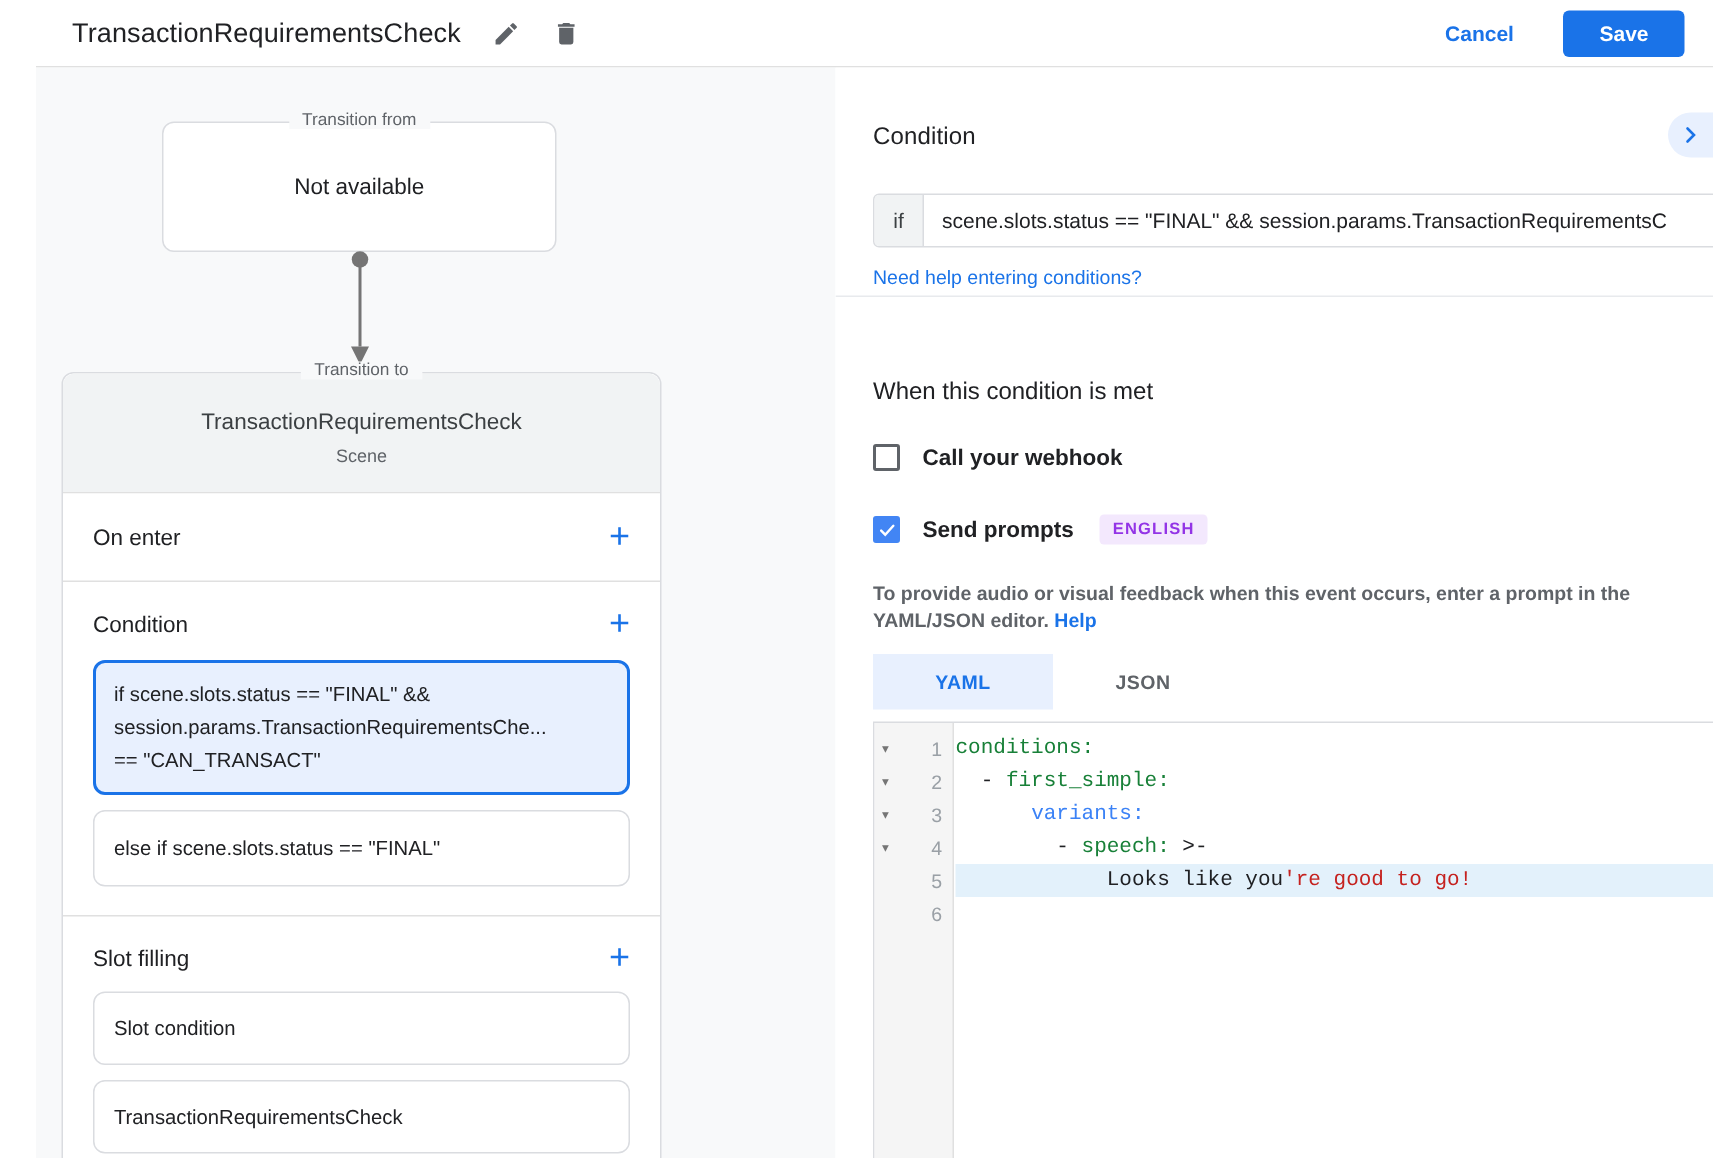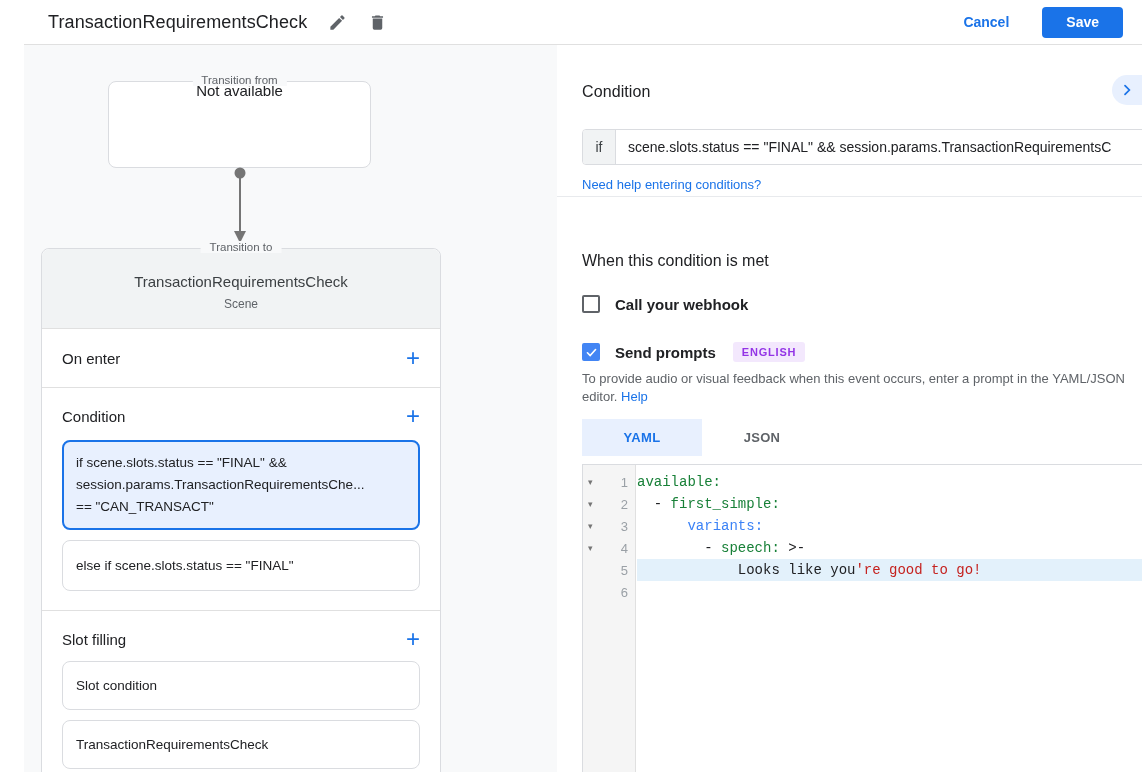--- a/index.html
+++ b/index.html
@@ -21,21 +21,21 @@
               border-radius:4px; height:31px; padding:0 24px; cursor:pointer; }
 
   
   .main { flex:1; display:flex; min-height:0; }
   .left-panel { width:533px; flex:0 0 533px; background:#f8f9fa; position:relative; overflow:hidden; }
   .right-panel { flex:1; background:#fff; position:relative; overflow:hidden; padding-left:25px; }
 
   
   .tfrom-box { position:absolute; left:84px; top:36px; width:263px; height:87px;
                background:#fff; border:1px solid #dadce0; border-radius:8px;
-               display:flex; justify-content:center; }
+               display:flex; align-items:center; justify-content:center; }
   .box-legend { position:absolute; top:-8px; left:50%; transform:translateX(-50%);
                 background:#f8f9fa; padding:0 9px; font-size:11.5px; color:#5f6368; white-space:nowrap; }
   .tfrom-value { font-size:15px; color:#202124; }
   .arrow-svg { position:absolute; left:209px; top:122px; }
 
   .tto-card { position:absolute; left:17px; top:203px; width:400px; height:560px;
               background:#fff; border:1px solid #dadce0; border-radius:8px 8px 0 0; }
   .tto-header { background:#f1f3f4; border-bottom:1px solid #e0e0e0; border-radius:8px 8px 0 0;
                 height:80px; text-align:center; padding-top:24px; }
   .tto-title { font-size:15px; color:#3c4043; }
@@ -74,21 +74,21 @@
 
   .wm-heading { font-size:16px; color:#202124; margin-top:55px; }
   .check-row { display:flex; align-items:center; margin-top:25px; }
   .check-row + .check-row { margin-top:29px; }
   .checkbox { width:18px; height:18px; border:2px solid #5f6368; border-radius:2px; background:#fff;
               flex:0 0 18px; cursor:pointer; display:flex; align-items:center; justify-content:center; }
   .checkbox.checked { background:#4285f4; border-color:#4285f4; }
   .check-label { font-size:15px; font-weight:bold; color:#202124; margin-left:15px; cursor:pointer; }
   .lang-badge { margin-left:17px; background:#f3e8fd; color:#9334e6; font-size:11px; font-weight:bold;
                 letter-spacing:.8px; padding:4px 9px; border-radius:3px; }
-  .wm-desc { margin-top:8px; font-size:13px; line-height:18px; color:#5f6368; max-width:563px; }
+  .wm-desc { margin-top:24px; font-size:13px; line-height:18px; color:#5f6368; max-width:563px;font-weight:bold; }
   .inline-help { color:#1a73e8; cursor:pointer; }
 
   .tabs { display:flex; margin-top:13px; }
   .tab { width:120px; height:37px; display:flex; align-items:center; justify-content:center;
          font-size:13px; font-weight:bold; letter-spacing:.3px; color:#5f6368; cursor:pointer; }
   .tab.active { background:#e8f0fe; color:#1a73e8; }
 
   .editor { margin-top:8px; width:565px; height:312px; border:1px solid #dadce0; position:relative;
             overflow:hidden; background:#fff; }
   .gutter-bg { position:absolute; left:0; top:0; bottom:0; width:53px; background:#f5f5f5;
@@ -220,21 +220,21 @@
       </div>
 
       <div class="editor">
         <div class="gutter-bg"></div>
         <div class="code-lines">
             <div class="code-row">
               <div class="gutter-cell">
                 <span class="fold">▾</span>
                 <span class="lnum">1</span>
               </div>
-              <div class="code-cell"><span style="color: rgb(24, 128, 56);">available:</span></div>
+              <div class="code-cell"><span style="color: rgb(24, 128, 56);">conditions:</span></div>
             </div>
             <div class="code-row">
               <div class="gutter-cell">
                 <span class="fold">▾</span>
                 <span class="lnum">2</span>
               </div>
               <div class="code-cell"><span style="color: rgb(32, 33, 36);">  - </span><span style="color: rgb(24, 128, 56);">first_simple:</span></div>
             </div>
             <div class="code-row">
               <div class="gutter-cell">

